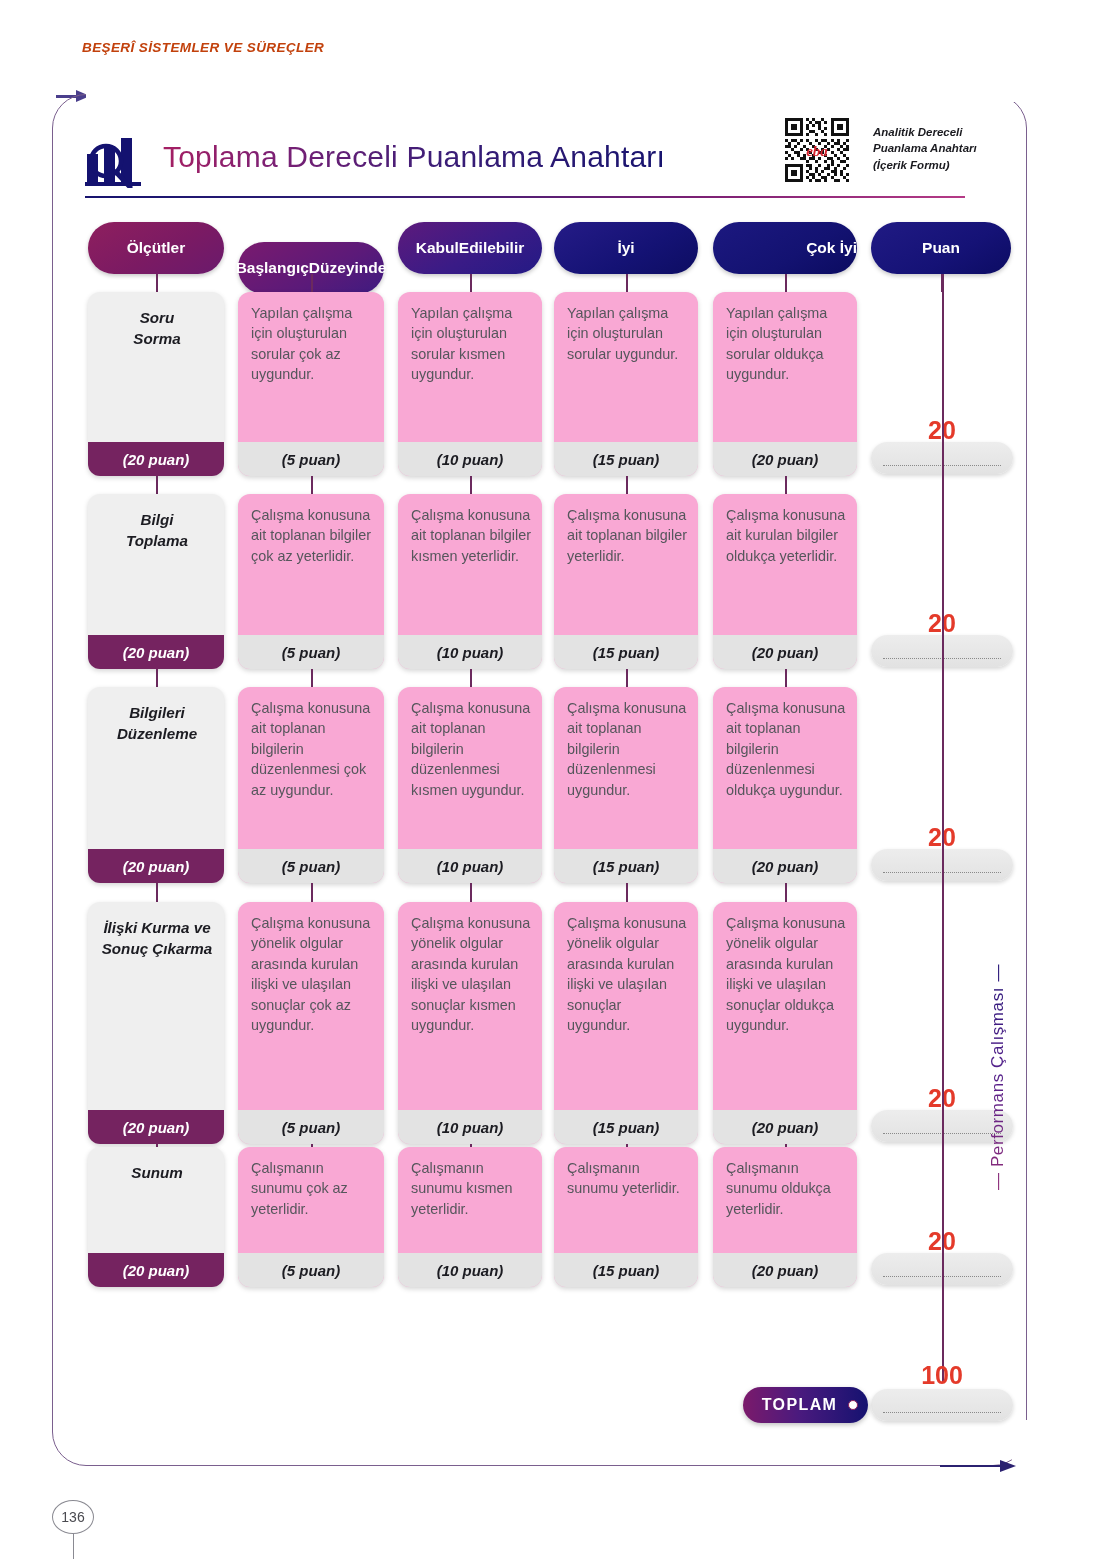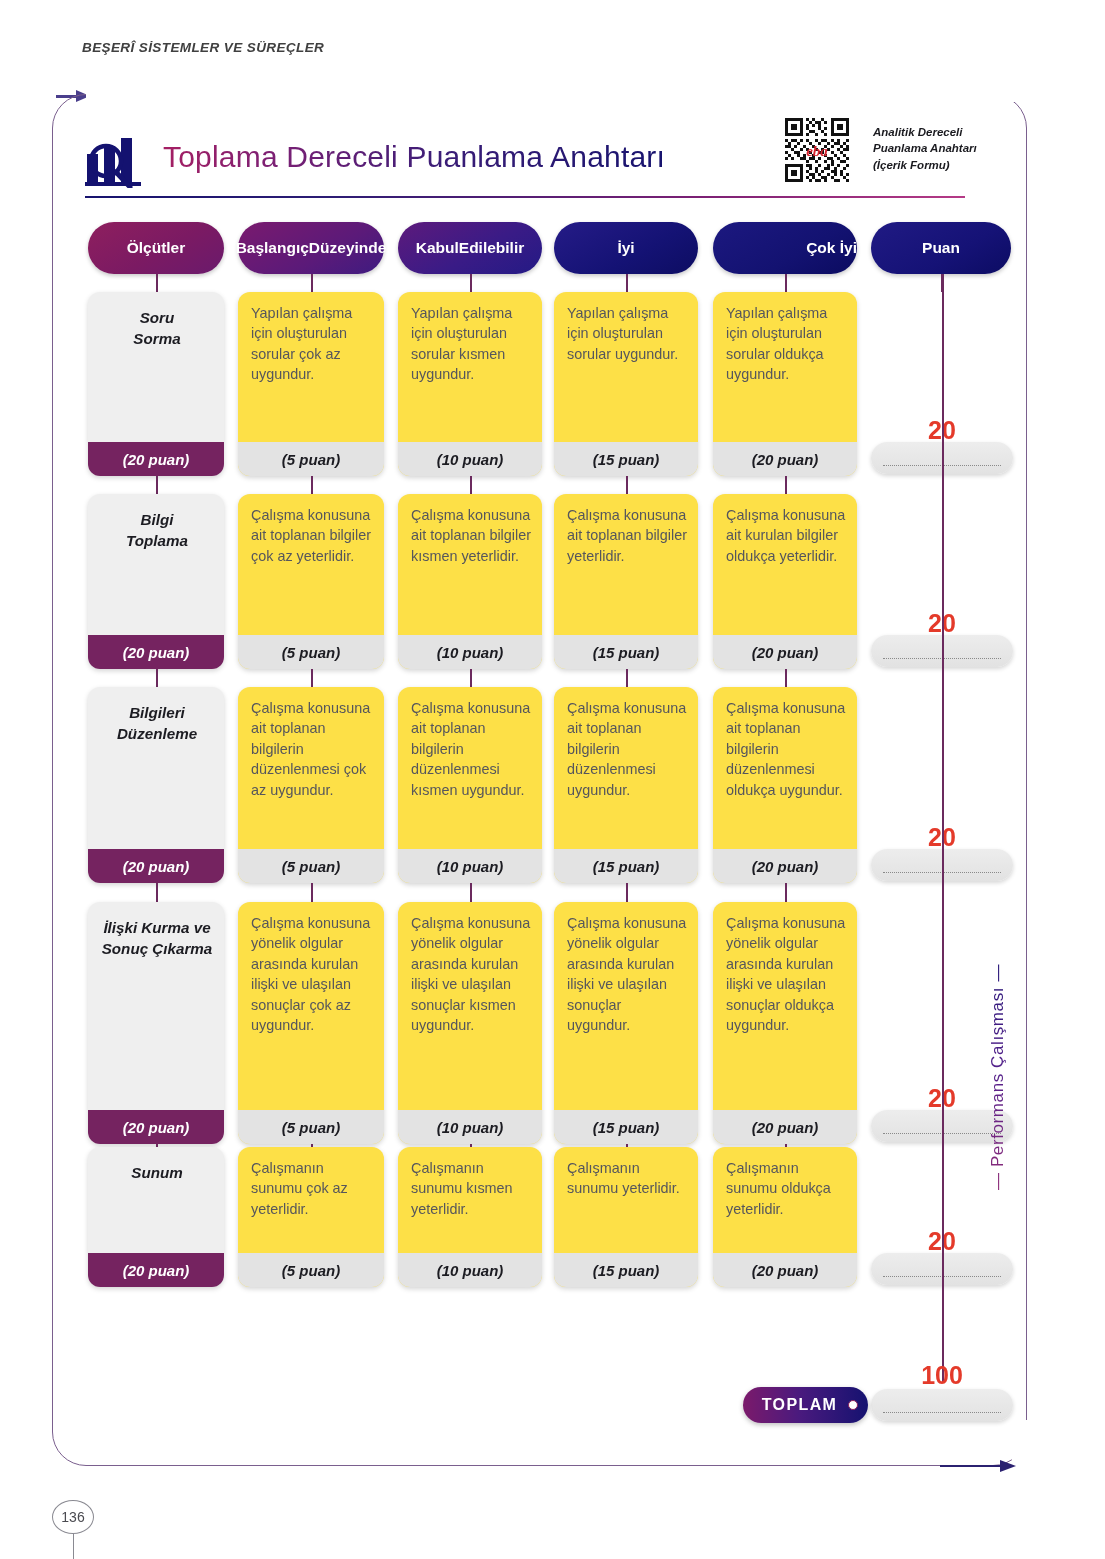--- a/index.html
+++ b/index.html
@@ -19,21 +19,21 @@
 
   
   .running-head {
     position: absolute;
     left: 82px;
     top: 40px;
     font-size: 13.5px;
     font-style: italic;
     font-weight: 600;
     letter-spacing: 0.4px;
-    color: #404040;
+    color: #c2410c;
   }
 
   
   .top-arrow {
     position: absolute;
     left: 56px;
     top: 90px;
     width: 36px;
     height: 12px;
   }
@@ -185,33 +185,33 @@
     display: flex;
     align-items: center;
     justify-content: center;
     text-align: center;
     font-size: 15.5px;
     font-weight: bold;
     line-height: 1.18;
     box-shadow: 0 2px 4px rgba(0,0,0,0.22);
   }
   .hdr.h0 { background: linear-gradient(150deg, #8e1f5e 0%, #7b1a63 55%, #6a1a6c 100%); }
-  .hdr.h1 { background: linear-gradient(150deg, #7a1a6e 0%, #5b1a79 60%, #3e1b80 100%); }
+  .hdr.h1 { background: linear-gradient(150deg, #7a1a6e 0%, #5b1a79 60%, #3e1b80 100%); margin-top: 20px; }
   .hdr.h2 { background: linear-gradient(150deg, #5d1a7c 0%, #3a1b86 55%, #241a85 100%); }
   .hdr.h3 { background: linear-gradient(150deg, #251b87 0%, #141274 60%, #0d0d62 100%); }
   .hdr.h4 { background: linear-gradient(150deg, #1c1880 0%, #131271 60%, #0b0b60 100%); justify-content: flex-end; }
   .hdr.h5 { background: linear-gradient(150deg, #201a84 0%, #151276 60%, #0c0c63 100%); }
 
   
   .cell {
     position: absolute;
     border-radius: 12px;
     overflow: hidden;
     box-shadow: 0 2px 5px rgba(0,0,0,0.17);
-    background: #fde047;
+    background: #f9a8d4;
   }
   .cell .body {
     position: absolute;
     left: 0; right: 0; top: 0;
     bottom: 34px;
     padding: 11px 11px 0 13px;
     font-size: 14.4px;
     line-height: 1.42;
     color: #56565c;
   }

